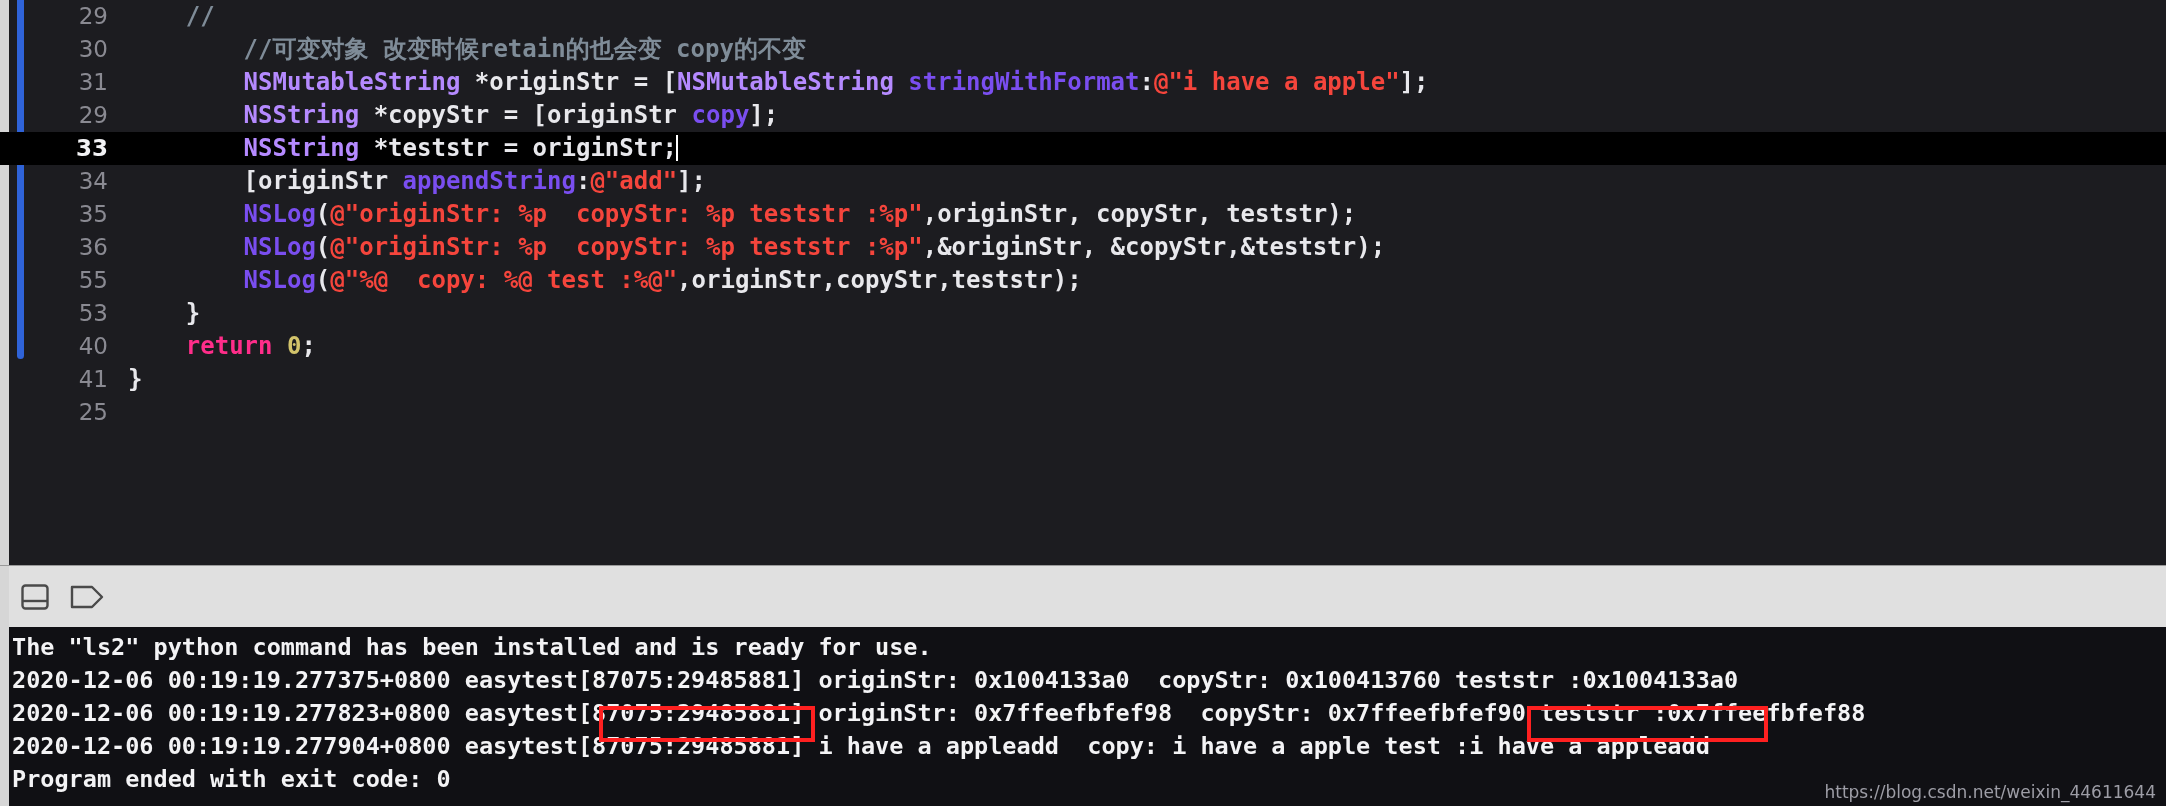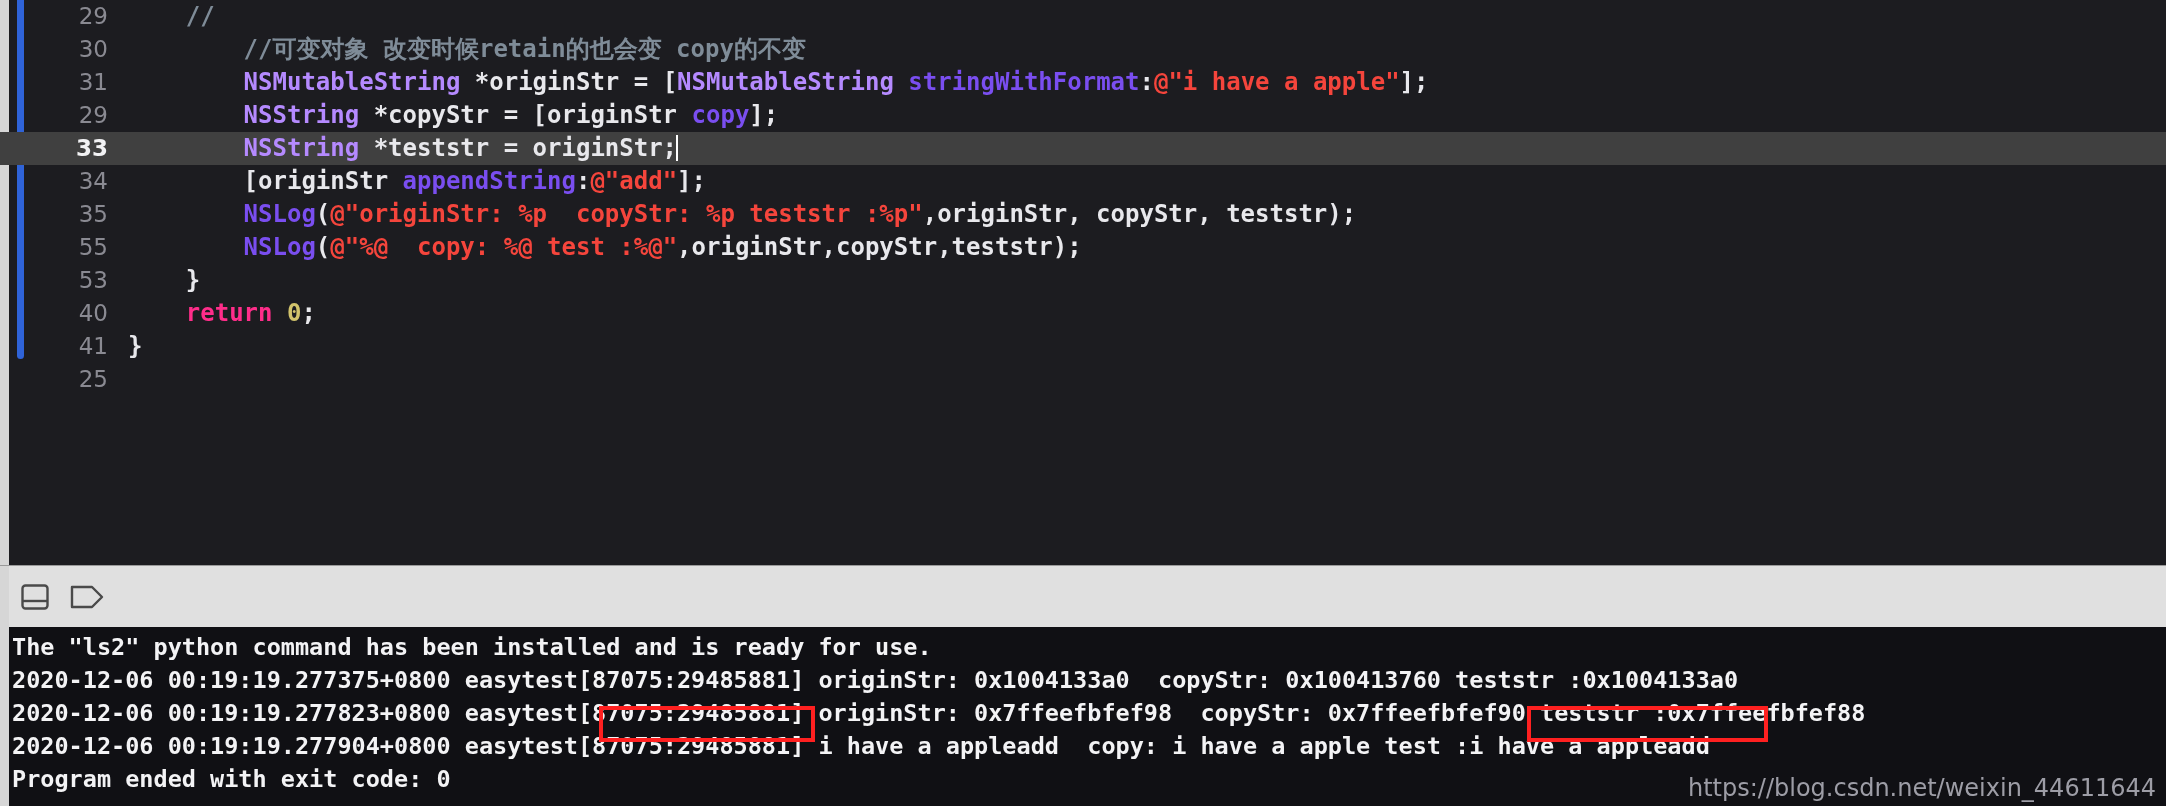--- a/index.html
+++ b/index.html
@@ -20,21 +20,21 @@
   }
   .blockbar{
     position:absolute;left:17px;top:-6px;width:7px;height:365px;
     background:#2f63d8;border-radius:4px;
   }
   .code-rows{position:absolute;left:0;top:0;width:2166px;}
   .row{
     position:relative;height:33px;line-height:33px;white-space:pre;
     font-size:24px;
   }
-  .row.current{background:#404040;}
+  .row.current{background:#000000;}
   .gutter{
     position:absolute;left:0;top:0;width:108px;text-align:right;
     color:#8a8a92;font-size:23px;font-family:"DejaVu Sans","Liberation Sans",sans-serif;
   }
   .row.current .gutter{color:#f2f2f4;font-weight:bold;}
   .code{
     position:absolute;left:128px;top:0;white-space:pre;
     color:#e8e8ec;font-weight:bold;letter-spacing:0px;
   }
   .k-cls   {color:#b58aff;}   
@@ -72,40 +72,41 @@
     height:33px;line-height:33px;white-space:pre;
     color:#f3f3f5;font-size:23.5px;font-weight:bold;
     font-family:"DejaVu Sans Mono","Liberation Mono",monospace;
   }
   .redbox{
     position:absolute;border:4px solid #ff2020;box-sizing:border-box;
     pointer-events:none;
   }
   .watermark{
     position:absolute;right:10px;bottom:4px;
-    color:#9d9da6;font-size:24px;font-weight:normal;
+    color:#9d9da6;font-size:17px;font-weight:normal;
     font-family:"DejaVu Sans","Liberation Sans",sans-serif;
   }
 </style>
 </head>
 <body>
 
 <div class="app">
 
   <div class="editor">
     <div class="editor-left-rail"></div>
     <div class="blockbar"></div>
     <div class="code-rows" id="code-rows">
         <div class="row"><div class="gutter">29</div><div class="code"><span class="k-plain">    </span><span class="k-cmt">//</span></div></div>
         <div class="row"><div class="gutter">30</div><div class="code"><span class="k-plain">        </span><span class="k-cmt">//可变对象 改变时候retain的也会变 copy的不变</span></div></div>
         <div class="row"><div class="gutter">31</div><div class="code"><span class="k-plain">        </span><span class="k-cls">NSMutableString</span><span class="k-plain"> *originStr = [</span><span class="k-cls">NSMutableString</span><span class="k-plain"> </span><span class="k-meth">stringWithFormat</span><span class="k-plain">:</span><span class="k-str">@"i have a apple"</span><span class="k-plain">];</span></div></div>
         <div class="row"><div class="gutter">29</div><div class="code"><span class="k-plain">        </span><span class="k-cls">NSString</span><span class="k-plain"> *copyStr = [originStr </span><span class="k-meth">copy</span><span class="k-plain">];</span></div></div>
         <div class="row current"><div class="gutter">33</div><div class="code"><span class="k-plain">        </span><span class="k-cls">NSString</span><span class="k-plain"> *teststr = originStr;</span><span class="caret"></span></div></div>
         <div class="row"><div class="gutter">34</div><div class="code"><span class="k-plain">        [originStr </span><span class="k-meth">appendString</span><span class="k-plain">:</span><span class="k-str">@"add"</span><span class="k-plain">];</span></div></div>
         <div class="row"><div class="gutter">35</div><div class="code"><span class="k-plain">        </span><span class="k-meth">NSLog</span><span class="k-plain">(</span><span class="k-str">@"originStr: %p  copyStr: %p teststr :%p"</span><span class="k-plain">,originStr, copyStr, teststr);</span></div></div>
+        <div class="row"><div class="gutter">36</div><div class="code"><span class="k-plain">        </span><span class="k-meth">NSLog</span><span class="k-plain">(</span><span class="k-str">@"originStr: %p  copyStr: %p teststr :%p"</span><span class="k-plain">,&amp;originStr, &amp;copyStr,&amp;teststr);</span></div></div>
         <div class="row"><div class="gutter">55</div><div class="code"><span class="k-plain">        </span><span class="k-meth">NSLog</span><span class="k-plain">(</span><span class="k-str">@"%@  copy: %@ test :%@"</span><span class="k-plain">,originStr,copyStr,teststr);</span></div></div>
         <div class="row"><div class="gutter">53</div><div class="code"><span class="k-plain">    }</span></div></div>
         <div class="row"><div class="gutter">40</div><div class="code"><span class="k-plain">    </span><span class="k-kw">return</span><span class="k-plain"> </span><span class="k-num">0</span><span class="k-plain">;</span></div></div>
         <div class="row"><div class="gutter">41</div><div class="code"><span class="k-plain">}</span></div></div>
         <div class="row"><div class="gutter">25</div><div class="code"><span class="k-plain"></span></div></div>
       </div>
   </div>
 
   <div class="toolbar">
     <div class="toolbar-rail"></div>

